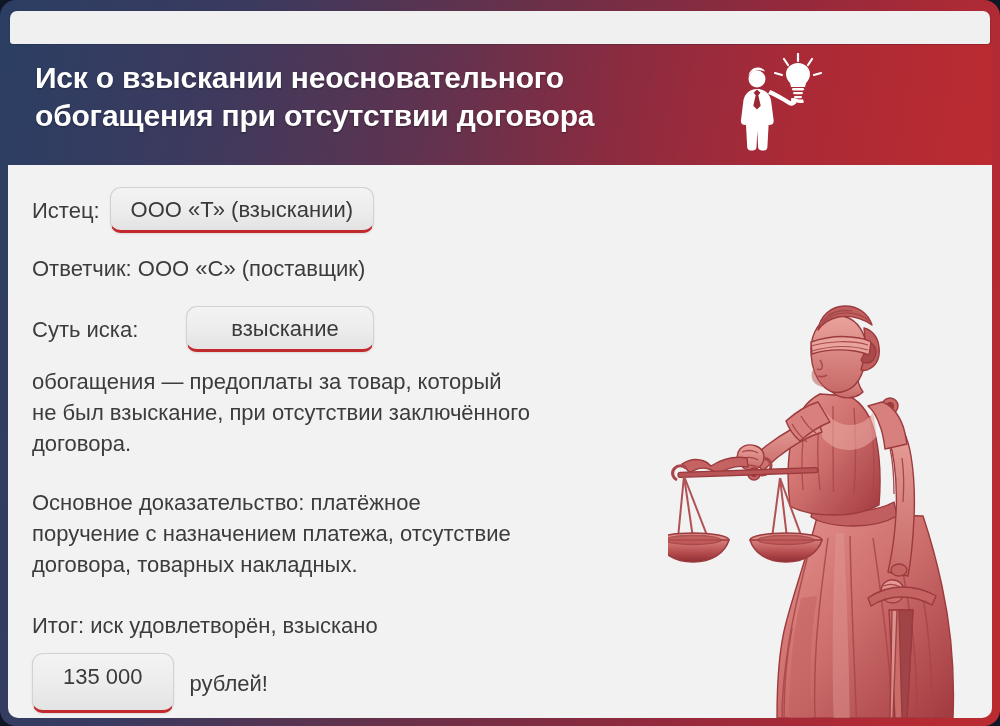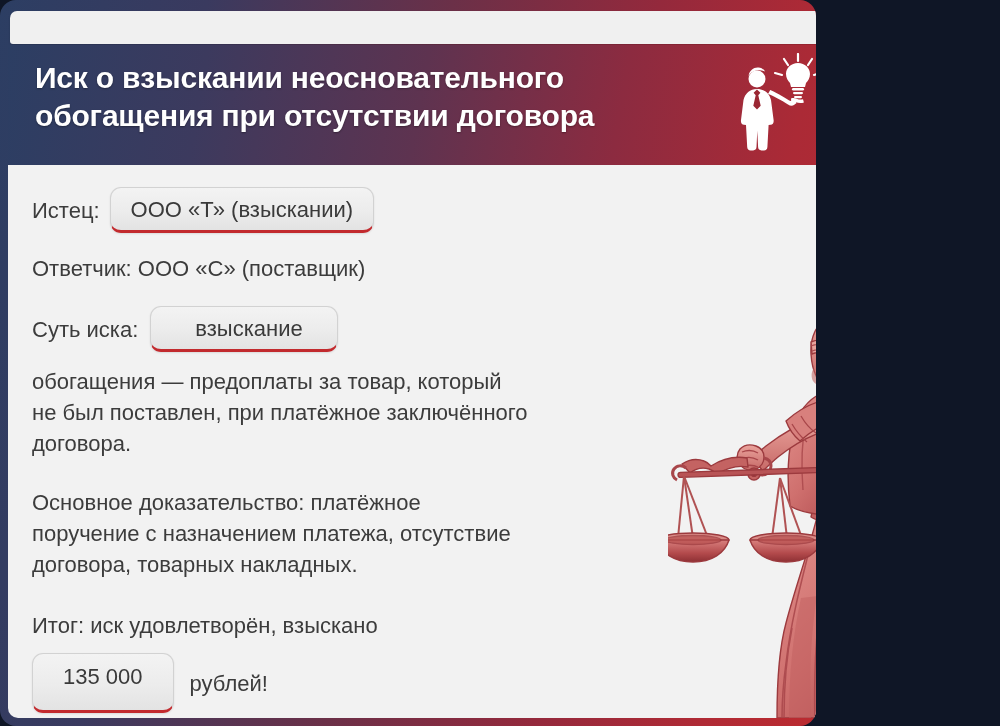--- a/index.html
+++ b/index.html
@@ -11,21 +11,21 @@
   body {
     width: 1000px;
     height: 726px;
     overflow: hidden;
     font-family: "Liberation Sans", "DejaVu Sans", sans-serif;
   }
 
   
   .card {
     position: relative;
-    width: 816px;
+    width: 1000px;
     height: 726px;
     box-sizing: border-box;
     border-radius: 16px;
     background: linear-gradient(100deg,
                 #2c3e63 0%,
                 #3a3a5f 22%,
                 #6b3048 48%,
                 #94293c 70%,
                 #b02a35 88%,
                 #bb2b30 100%);
@@ -106,21 +106,21 @@
     line-height: 31px;
   }
 
   .row {
     display: flex;
     align-items: center;
     flex-wrap: wrap;
   }
   .row.r-plaintiff { margin-top: 6px; }
   .row.r-defendant { margin-top: 20px; }
-  .row.r-claim     { margin-top: 22px; }
+  .row.r-claim     { margin-top: 22px; gap: 36px; }
   .para.p-claim    { margin-top: 14px; }
   .para.p-evidence { margin-top: 28px; }
   .row.r-result    { margin-top: 30px; align-items: flex-end; }
   .row.r-amount    { margin-top: 12px; }
 
   .label { white-space: pre; }
   .plain { white-space: pre; }
 
   .para {
     white-space: pre-line;
@@ -212,21 +212,21 @@
       <div class="row r-defendant">
         <span class="plain">Ответчик: ООО «С» (поставщик)</span>
       </div>
 
       <div class="row r-claim">
         <span class="label">Суть иска:</span>
         <span class="chip c-claim">взыскание</span>
       </div>
 
       <div class="para p-claim">обогащения — предоплаты за товар, который
-не был поставлен, при платёжное заключённого
+не был взыскание, при отсутствии заключённого
 договора.</div>
 
       <div class="para p-evidence">Основное доказательство: платёжное
 поручение с назначением платежа, отсутствие
 договора, товарных накладных.</div>
 
       <div class="row r-result">
         <span class="plain">Итог: иск удовлетворён, взыскано</span>
       </div>
 

